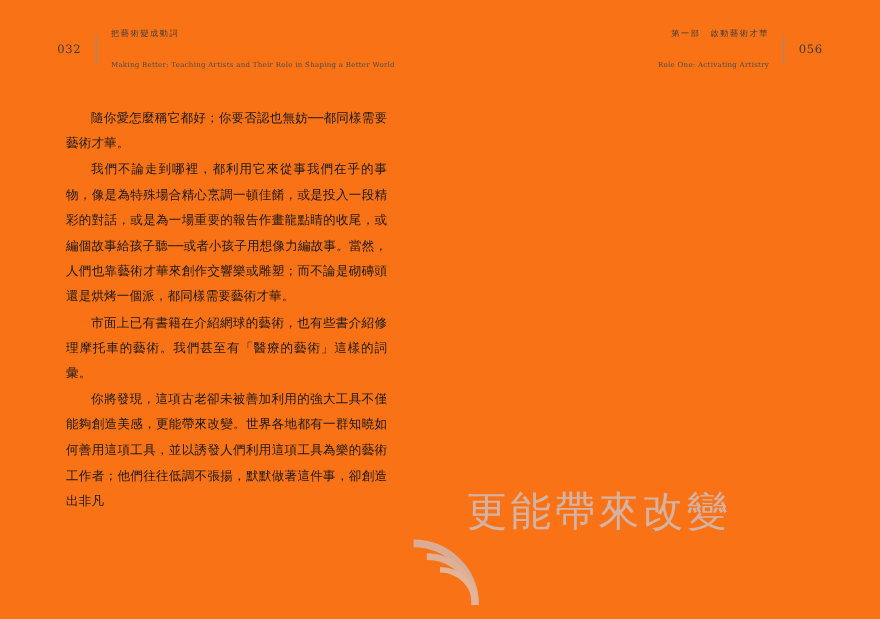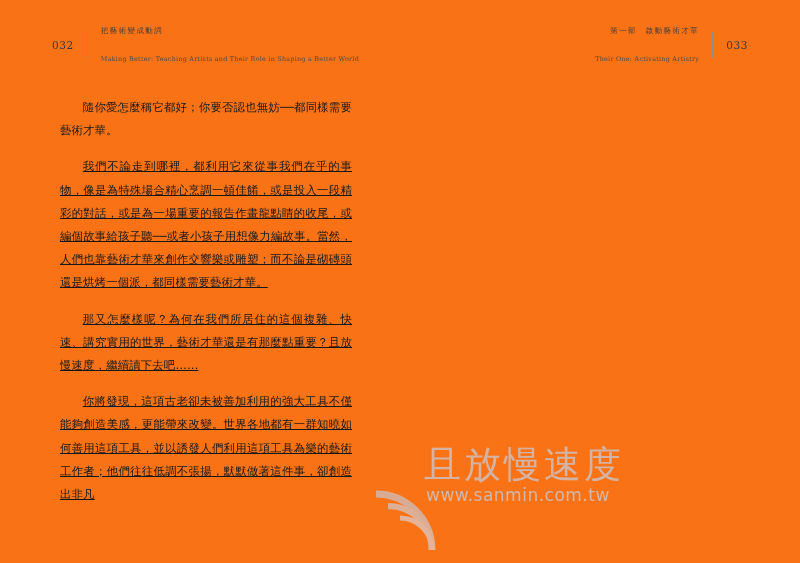--- a/index.html
+++ b/index.html
@@ -100,22 +100,20 @@
     color: #16181a;
     letter-spacing: 0.15px;
   }
   .column.left  { left: 60px; }
 
   .column p {
     margin: 0 0 0 0;
     text-indent: 2em;
   }
   .column p + p {
-    margin-top: 13px;
-    text-decoration: underline;
   }
 
   
   .watermark {
     position: absolute;
     left: 372px;
     top: 438px;
     width: 428px;
     height: 120px;
     pointer-events: none;
@@ -165,42 +163,41 @@
       <div class="rule"></div>
       <div class="head-texts">
         <div class="head-cn">把藝術變成動詞</div>
         <div class="head-en">Making Better: Teaching Artists and Their Role in Shaping a Better World</div>
       </div>
     </div>
 
     <div class="column left">
       <p>隨你愛怎麼稱它都好；你要否認也無妨──都同樣需要藝術才華。</p>
       <p>我們不論走到哪裡，都利用它來從事我們在乎的事物，像是為特殊場合精心烹調一頓佳餚，或是投入一段精彩的對話，或是為一場重要的報告作畫龍點睛的收尾，或編個故事給孩子聽──或者小孩子用想像力編故事。當然，人們也靠藝術才華來創作交響樂或雕塑；而不論是砌磚頭還是烘烤一個派，都同樣需要藝術才華。</p>
-      <p>那又怎麼樣呢？為何在我們所居住的這個複雜、快速、講究實用的世界，藝術才華還是有那麼點重要？且放慢速度，繼續讀下去吧……</p>
+      <p>市面上已有書籍在介紹網球的藝術，也有些書介紹修理摩托車的藝術。我們甚至有「醫療的藝術」這樣的詞彙。</p>
       <p>你將發現，這項古老卻未被善加利用的強大工具不僅能夠創造美感，更能帶來改變。世界各地都有一群知曉如何善用這項工具，並以誘發人們利用這項工具為樂的藝術工作者；他們往往低調不張揚，默默做著這件事，卻創造出非凡</p>
     </div>
 
   </div>
 
   <div class="page right-page">
 
     <div class="runhead right">
       <div class="head-texts rightalign">
         <div class="head-cn">第一部　啟動藝術才華</div>
-        <div class="head-en">Their One: Activating Artistry</div>
+        <div class="head-en">Role One: Activating Artistry</div>
       </div>
       <div class="rule"></div>
-      <div class="folio">033</div>
+      <div class="folio">056</div>
     </div>
 
   </div>
 
 </div>
 
 <div class="watermark">
   <svg class="wm-arc" viewBox="0 0 72 100">
     <path d="M64 96 A56 56 0 0 0 8 40" fill="none" stroke="#c3d2e8" stroke-width="7"></path>
     <path d="M64 96 A44 44 0 0 0 20 52" fill="none" stroke="#ccd9ec" stroke-width="6"></path>
     <path d="M64 96 A32 32 0 0 0 32 64" fill="none" stroke="#d5e0f0" stroke-width="5"></path>
   </svg>
-  <div class="wm-text">且放慢速度</div>
-  <div class="wm-url">www.sanmin.com.tw</div>
+  <div class="wm-text">更能帶來改變</div>
 </div>
 
 </body></html>

